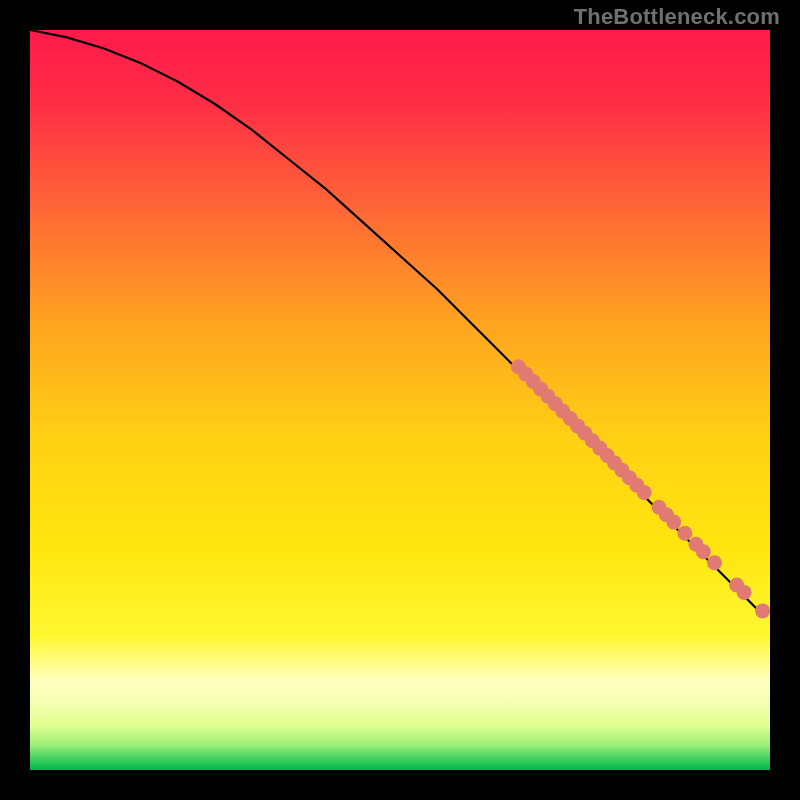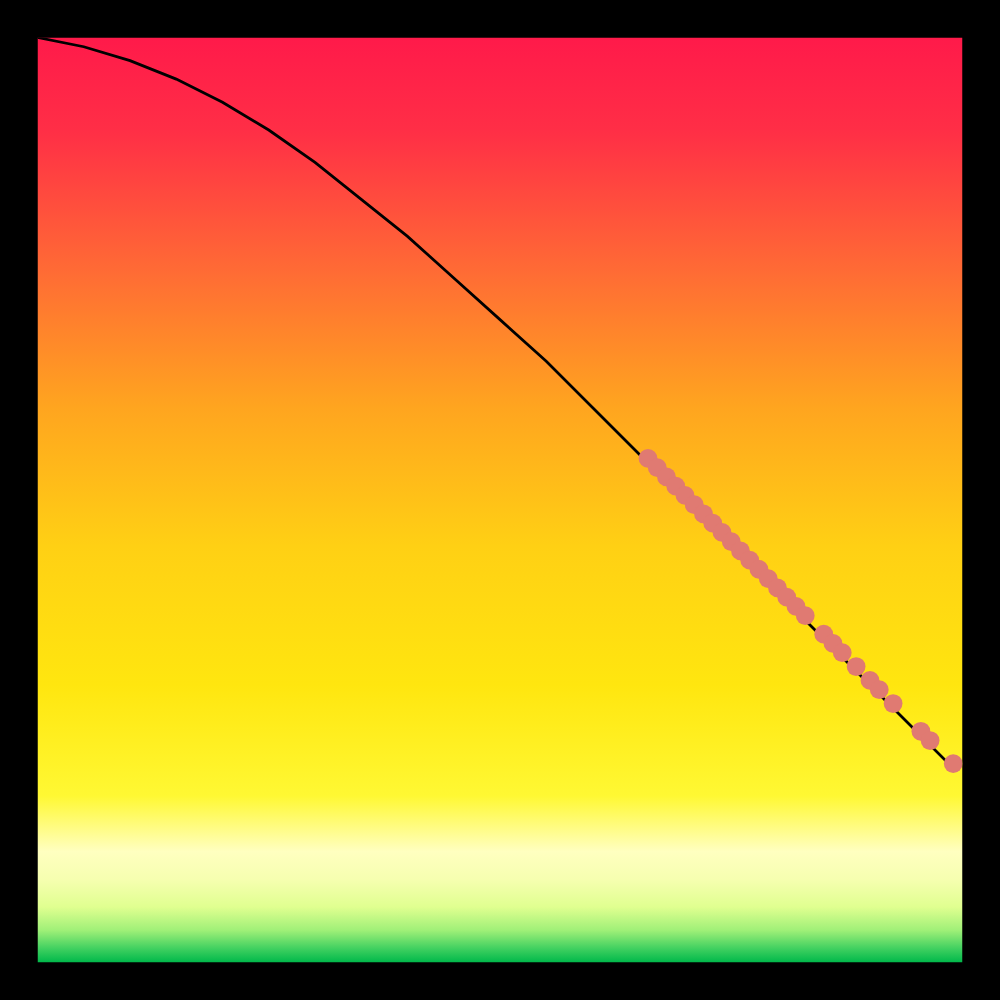--- a/index.html
+++ b/index.html
@@ -42,20 +42,21 @@
   .overlay-svg {
     position: absolute;
     inset: 0;
   }
 </style>
 </head>
 <body>
 
 <div class="frame">
 
+  <div class="watermark">TheBottleneck.com</div>
 
   <div class="plot">
     <svg class="gradient" viewBox="0 0 740 740" preserveAspectRatio="none">
       <defs>
         <linearGradient id="bg-grad" x1="0" y1="0" x2="0" y2="1">
             <stop offset="0%" stop-color="#ff1a4a"></stop>
             <stop offset="10%" stop-color="#ff2e46"></stop>
             <stop offset="25%" stop-color="#ff6a35"></stop>
             <stop offset="40%" stop-color="#ffa51f"></stop>
             <stop offset="55.00000000000001%" stop-color="#ffd014"></stop>

